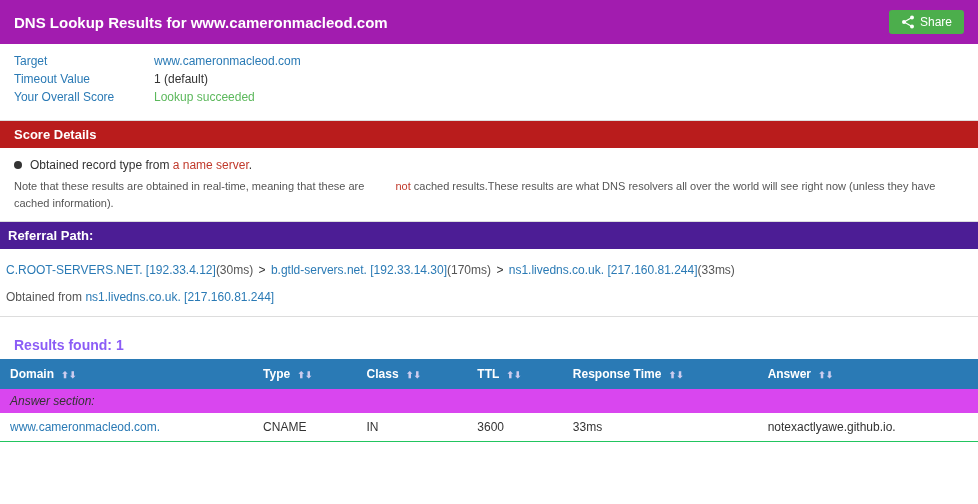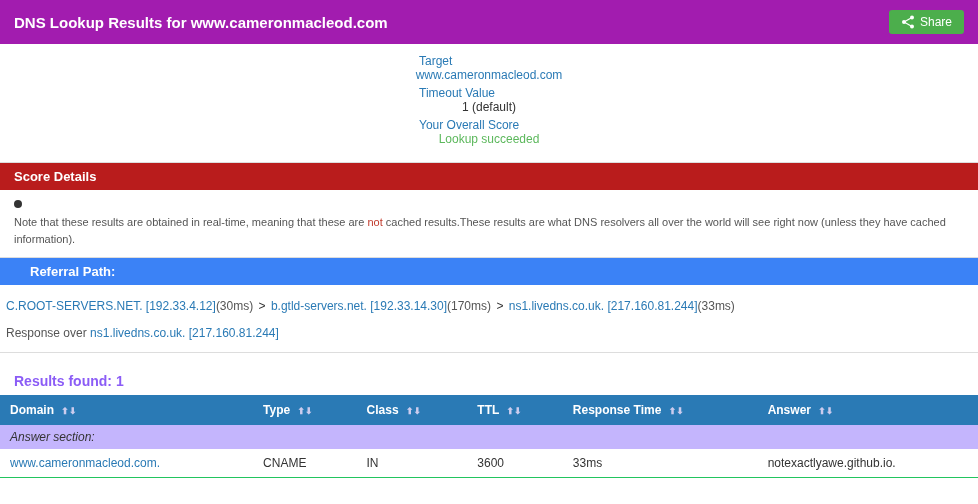--- a/index.html
+++ b/index.html
@@ -33,21 +33,20 @@
 
     
     .info-section {
       padding: 10px 14px 12px 14px;
       border-bottom: 1px solid #ddd;
     }
     .info-row {
       display: flex;
       margin-bottom: 4px;
       align-items: center;
-      flex-direction: column;
     }
     .info-label {
       color: #2a7ab5;
       width: 140px;
       flex-shrink: 0;
       font-size: 12px;
     }
     .info-value {
       color: #2a7ab5;
       font-size: 12px;
@@ -93,26 +92,27 @@
     .bullet-text .highlight {
       color: #c0392b;
     }
     .note-text {
       font-size: 11px;
       color: #555;
       line-height: 1.5;
     }
     .note-text .highlight-red {
       color: #c0392b;
+      margin-left: 28px;
     }
 
     
     .referral-header {
-      background: #3b82f6;
-      padding: 6px 30px;
+      background: #4c1d95;
+      padding: 6px 8px;
       color: #fff;
       font-size: 13px;
       font-weight: bold;
       margin-top: 0;
     }
 
     
     .referral-content {
       padding: 12px 6px;
       border-bottom: 1px solid #ddd;
@@ -168,21 +168,21 @@
       font-weight: bold;
       white-space: nowrap;
     }
     .results-table thead th .sort-arrows {
       display: inline-block;
       margin-left: 4px;
       font-size: 9px;
       color: #cce;
     }
     .results-table tbody tr.section-label td {
-      background: #c4b5fd;
+      background: #d946ef;
       padding: 5px 10px;
       font-size: 12px;
       color: #333;
       font-style: italic;
     }
     .results-table tbody tr.data-row td {
       padding: 7px 10px;
       font-size: 12px;
       color: #333;
       border-bottom: 1px solid #22c55e;
@@ -222,39 +222,42 @@
     <span class="info-value green">Lookup succeeded</span>
   </div>
 </div>
 
 <div class="section-header">
   <span>Score Details</span>
 </div>
 <div class="score-content">
   <div class="score-bullet">
     <div class="bullet-dot"></div>
+    <span class="bullet-text">
+      <span>Obtained record type from </span><span class="highlight">a name server</span><span>.</span>
+    </span>
   </div>
   <div class="note-text">
     Note that these results are obtained in real-time, meaning that these are <span class="highlight-red">not</span> cached results.These results are what DNS resolvers all over the world will see right now (unless they have cached information).
   </div>
 </div>
 
 <div class="referral-header">
   <span>Referral Path:</span>
 </div>
 <div class="referral-content">
   <div class="referral-path-text">
     <span class="link-blue">C.ROOT-SERVERS.NET. [192.33.4.12]</span><span class="ms-text">(30ms)</span>
     <span class="arrow"> &gt; </span>
     <span class="link-blue">b.gtld-servers.net. [192.33.14.30]</span><span class="ms-text">(170ms)</span>
     <span class="arrow"> &gt; </span>
     <span class="link-blue">ns1.livedns.co.uk. [217.160.81.244]</span><span class="ms-text">(33ms)</span>
   </div>
   <div class="response-from">
-    <span>Response over </span><span class="link-blue">ns1.livedns.co.uk. [217.160.81.244]</span>
+    <span>Obtained from </span><span class="link-blue">ns1.livedns.co.uk. [217.160.81.244]</span>
   </div>
 </div>
 
 <div class="results-found">Results found: 1</div>
 
 <table class="results-table">
   <thead>
     <tr>
       <th>Domain <span class="sort-arrows">⬆⬇</span></th>
       <th>Type <span class="sort-arrows">⬆⬇</span></th>

